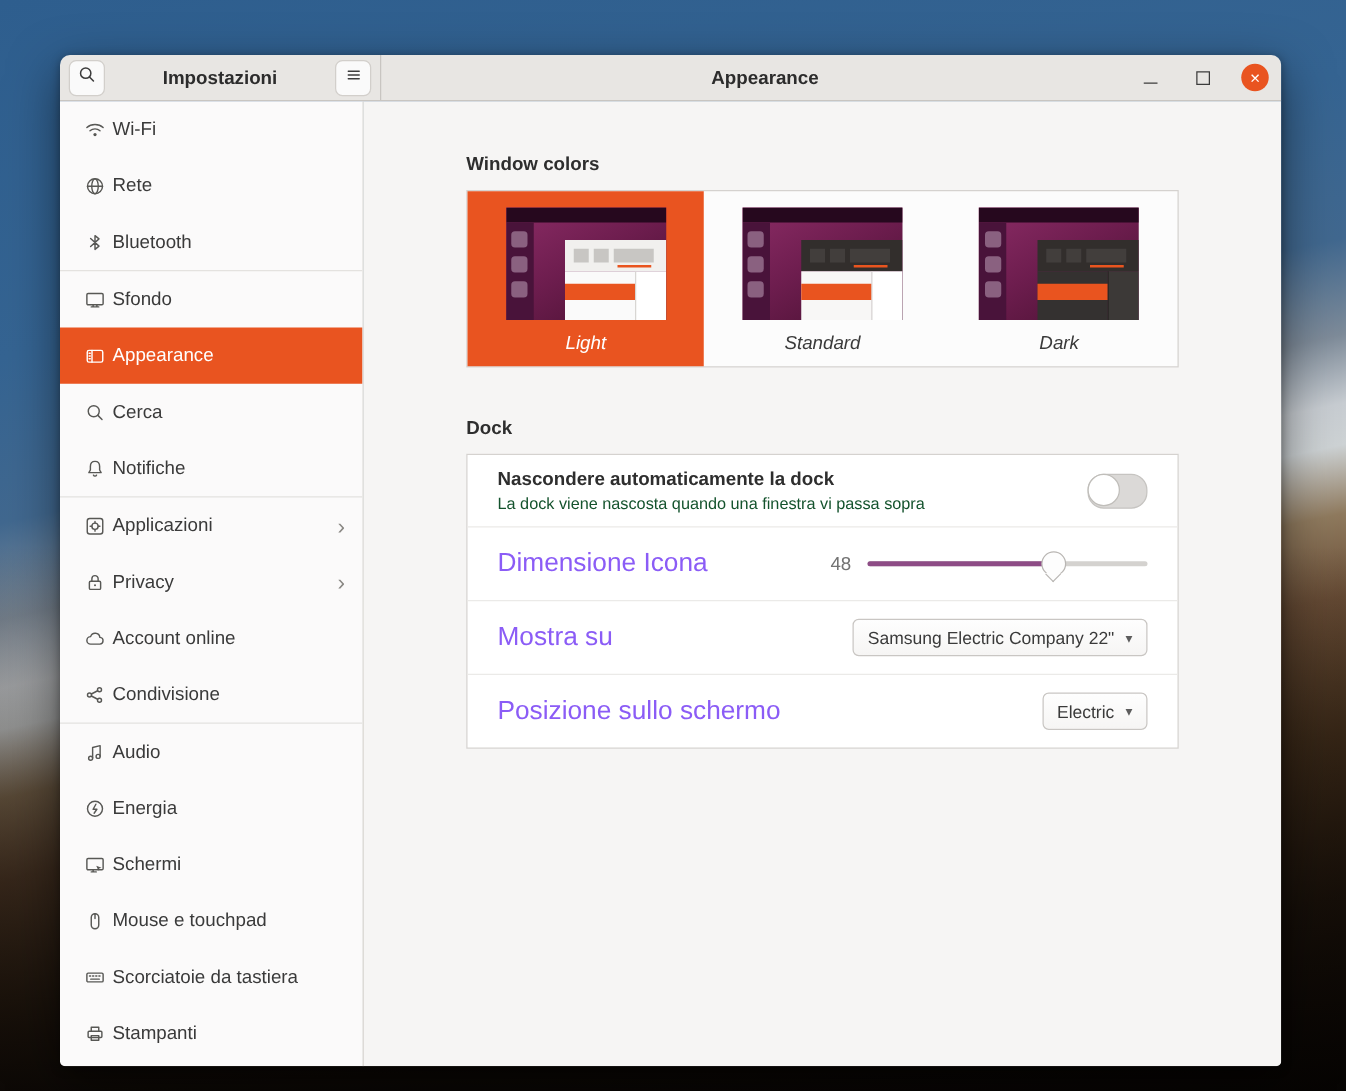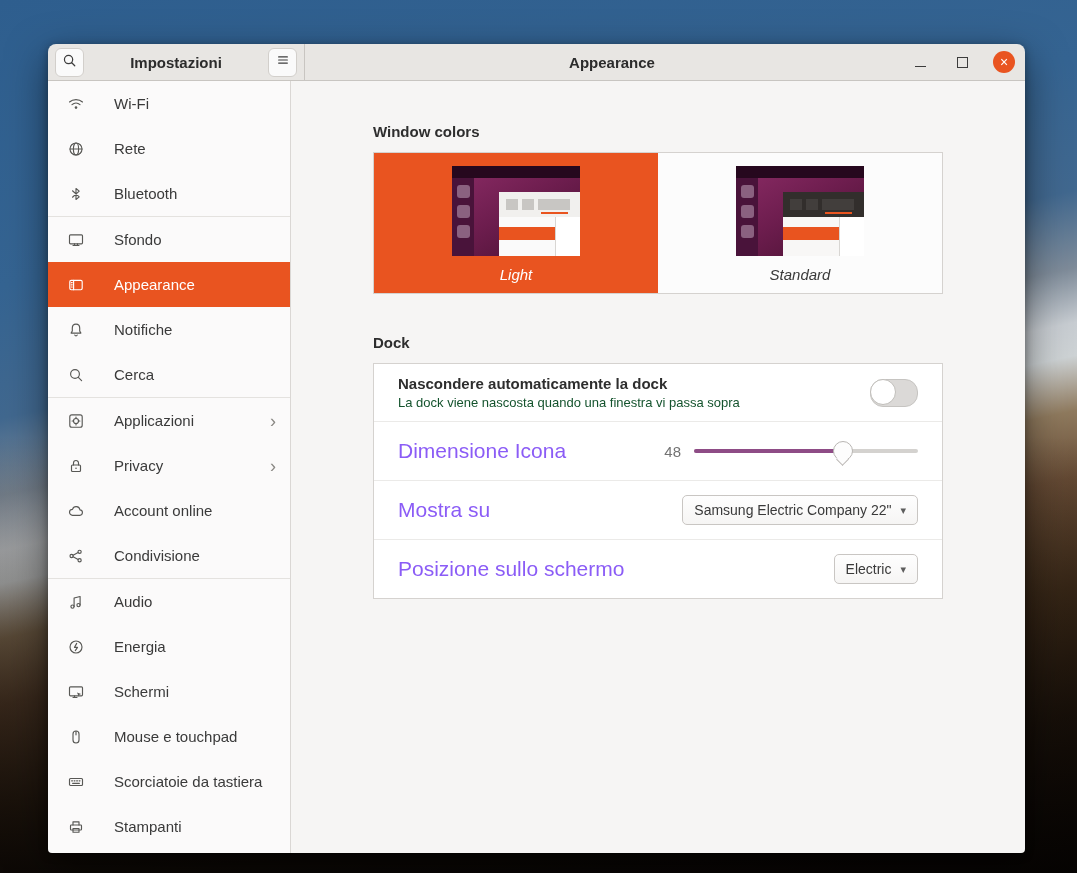--- a/index.html
+++ b/index.html
@@ -27,21 +27,21 @@
     width:27px;height:27px;flex:none;border:1px solid #d2cfcb;border-radius:6px;
     background:#fafafa;display:flex;align-items:center;justify-content:center;cursor:pointer;
   }
   .win-controls{display:flex;align-items:center;gap:20px;}
   .wc-btn{width:22px;height:22px;display:flex;align-items:center;justify-content:center;cursor:pointer;}
   .wc-min{width:11px;height:0;border-bottom:1.6px solid #3c3c3c;margin-top:9px;}
   .wc-max{width:9px;height:9px;border:1.4px solid #3c3c3c;}
   .wc-close{background:#E95420;border-radius:50%;color:#fff;font-size:14px;line-height:1;}
   
   .sidebar{width:242px;flex:none;background:#fbfafa;border-right:1px solid #dad7d4;overflow:hidden;}
-  .side-item{height:45px;display:flex;align-items:center;padding:0 14px 0 20px;gap:30px;color:#3a3a3a;font-size:15px;cursor:pointer;}
+  .side-item{height:45px;display:flex;align-items:center;padding:0 14px 0 20px;gap:6px;color:#3a3a3a;font-size:15px;cursor:pointer;}
   .side-item .icn{width:16px;height:16px;flex:none;color:#585855;display:flex;}
   .side-item svg{width:16px;height:16px;stroke:currentColor;fill:none;stroke-width:1.15;stroke-linecap:round;stroke-linejoin:round;}
   .side-item.selected{background:#E95420;color:#fff;}
   .side-item.selected .icn{color:#fff;}
   .side-label{flex:1;}
   .chev{color:#8a8884;font-size:18px;line-height:1;}
   .side-sep{height:1px;background:#e4e2df;margin:0;}
   
   .main{flex:1;background:#f6f5f4;overflow:hidden;}
   .content{width:570px;margin:0 auto;}
@@ -189,34 +189,34 @@
               <rect x="1.8" y="3.3" width="12.4" height="9.4" rx="1.4"></rect>
               <path d="M5.6 3.3v9.4"></path>
               <path d="M3.3 5.6h.9M3.3 7.8h.9M3.3 10h.9"></path>
             </svg>
           </span>
         <span class="side-label">Appearance</span>
       </div>
       <div class="side-item">
         <span class="icn">
             <svg viewBox="0 0 16 16">
+              <circle cx="7" cy="7" r="4.4"></circle>
+              <path d="M10.3 10.3 L13.6 13.6"></path>
+            </svg>
+          </span>
+        <span class="side-label">Cerca</span>
+      </div>
+      <div class="side-item">
+        <span class="icn">
+            <svg viewBox="0 0 16 16">
               <path d="M8 2.1c2.4 0 3.7 1.8 3.7 4v2.9l1.2 2.1H3.1l1.2-2.1V6.1c0-2.2 1.3-4 3.7-4z"></path>
               <path d="M6.8 13.1a1.3 1.3 0 0 0 2.4 0"></path>
             </svg>
           </span>
         <span class="side-label">Notifiche</span>
-      </div>
-      <div class="side-item">
-        <span class="icn">
-            <svg viewBox="0 0 16 16">
-              <circle cx="7" cy="7" r="4.4"></circle>
-              <path d="M10.3 10.3 L13.6 13.6"></path>
-            </svg>
-          </span>
-        <span class="side-label">Cerca</span>
       </div>
       <div class="side-sep"></div>
       <div class="side-item">
         <span class="icn">
             <svg viewBox="0 0 16 16">
               <rect x="1.8" y="1.8" width="12.4" height="12.4" rx="2"></rect>
               <circle cx="8" cy="8" r="2.5"></circle>
               <path d="M8 4.1v1.2M8 10.7v1.2M4.1 8h1.2M10.7 8h1.2"></path>
             </svg>
           </span>
@@ -358,20 +358,44 @@
                   </div>
                 <div class="t-body">
                     <div class="t-main">
                       <div class="t-bar"></div>
                     </div>
                     <div class="t-side"></div>
                   </div>
               </div>
             </div>
             <div class="tile-label">Standard</div>
+          </div>
+          <div class="color-tile">
+            <div class="thumb dark">
+              <div class="t-top"></div>
+              <div class="t-dock">
+                  <i></i>
+                  <i></i>
+                  <i></i>
+                </div>
+              <div class="t-win">
+                <div class="t-titlebar">
+                    <span class="t-sq"></span>
+                    <span class="t-sq"></span>
+                    <span class="t-wide"></span>
+                  </div>
+                <div class="t-body">
+                    <div class="t-main">
+                      <div class="t-bar"></div>
+                    </div>
+                    <div class="t-side"></div>
+                  </div>
+              </div>
+            </div>
+            <div class="tile-label">Dark</div>
           </div>
         </div>
 
         <div class="section-title" style="margin-top:40px;">Dock</div>
 
         <div class="panel">
           <div class="prow">
             <div class="prow-titles">
               <div class="prow-title">Nascondere automaticamente la dock</div>
               <div class="prow-sub">La dock viene nascosta quando una finestra vi passa sopra</div>

